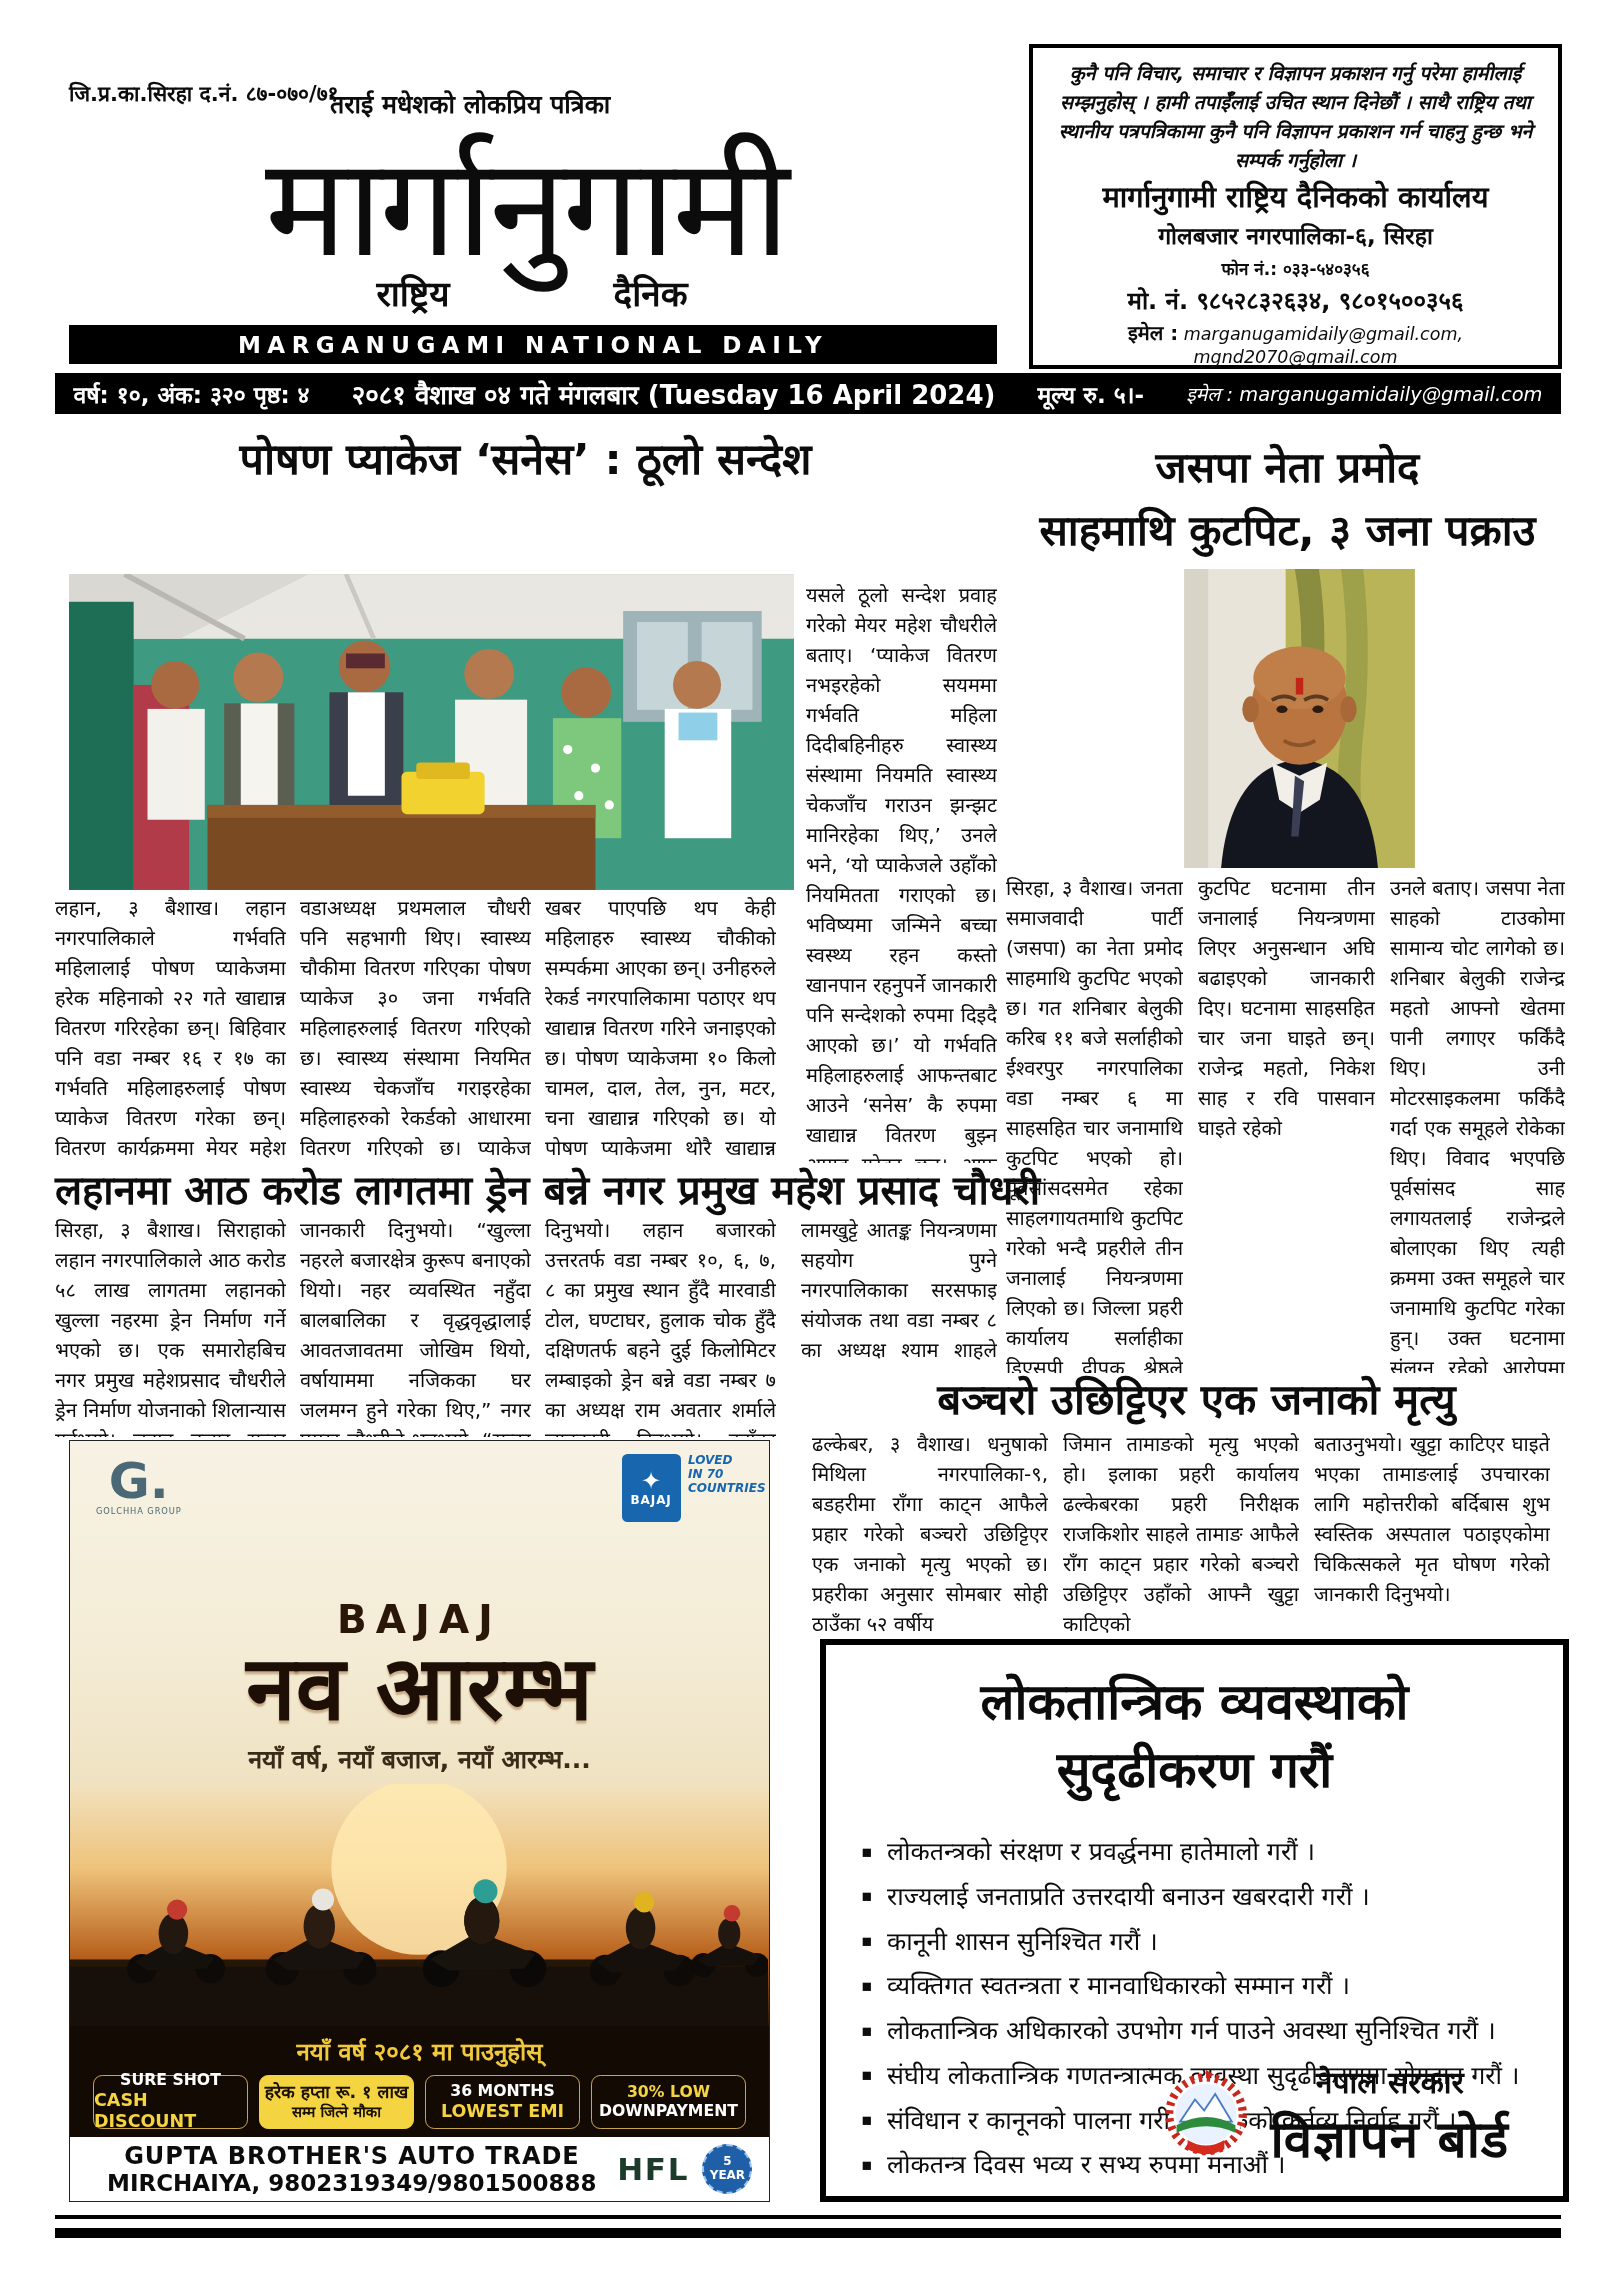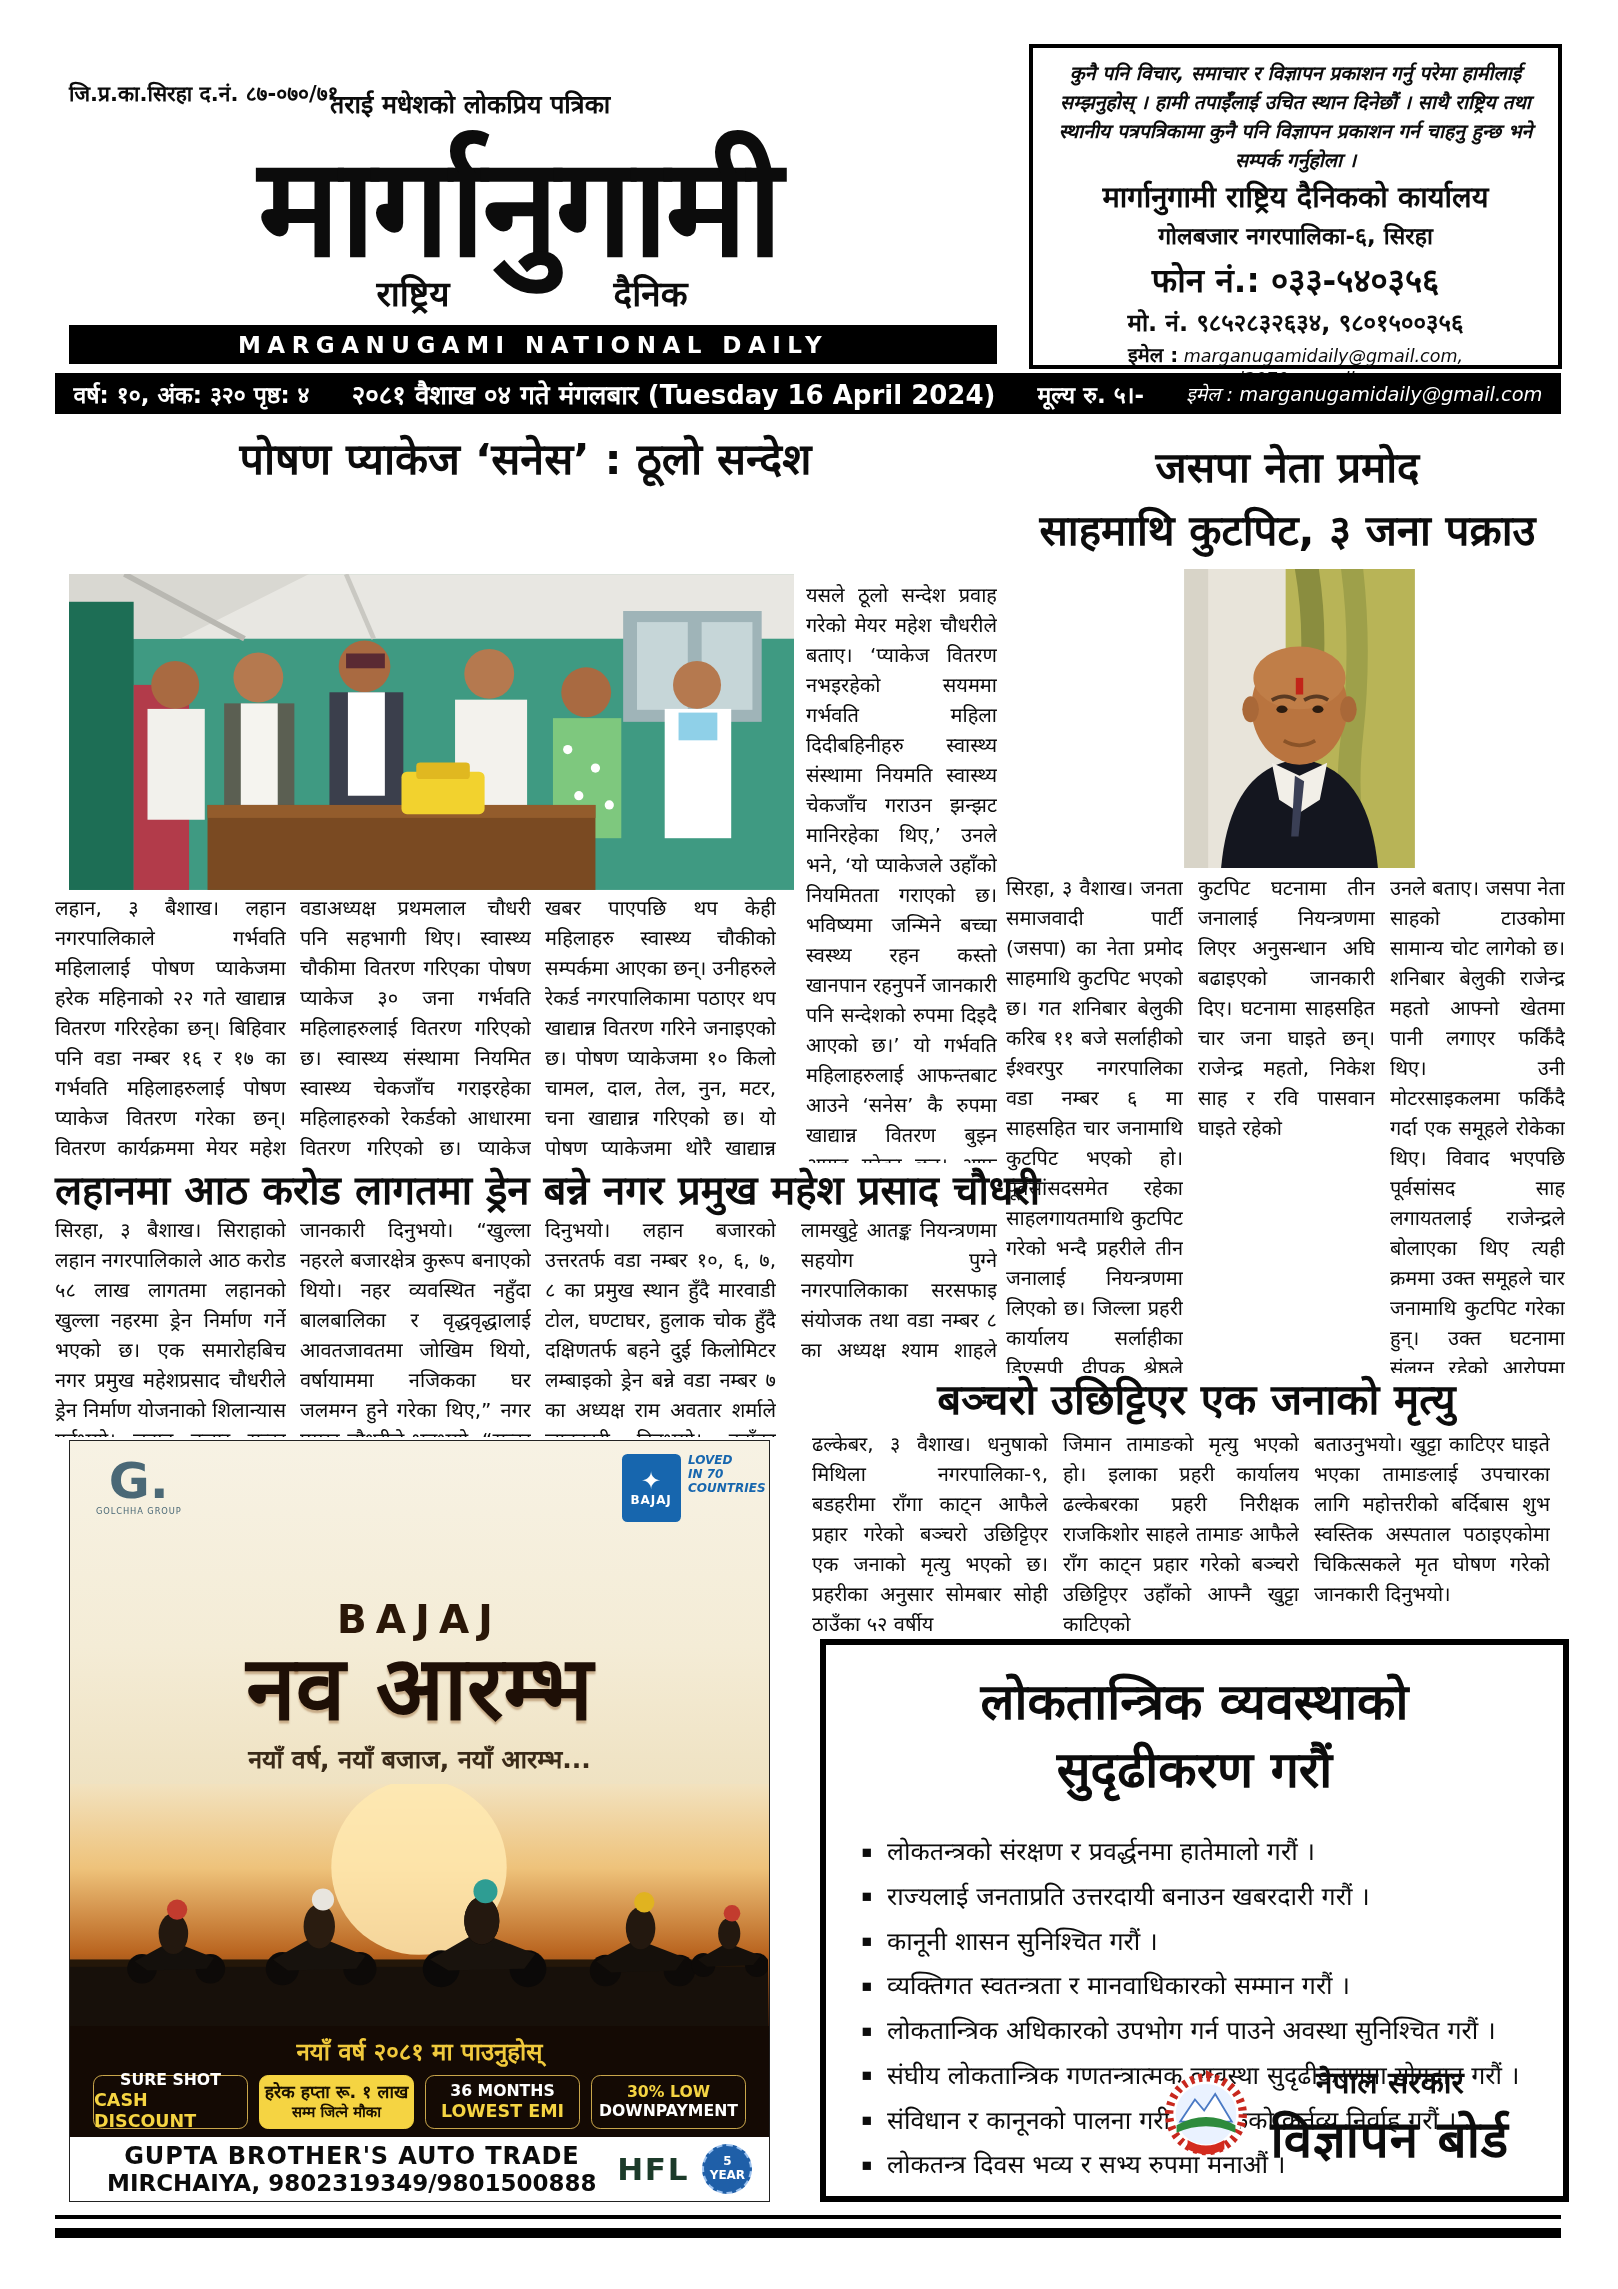--- a/index.html
+++ b/index.html
@@ -3,32 +3,32 @@
 <meta charset="utf-8">
 <style>
   html,body{margin:0;padding:0;background:#e9e9e9;}
   .page{position:relative;width:1619px;height:2290px;background:#ffffff;color:#0c0c0c;
         font-family:"DejaVu Sans",sans-serif;overflow:hidden;}
   .abs{position:absolute;}
   .col{overflow:hidden;line-height:1.5;font-size:20px;text-align:justify;}
   
   .regno{left:69px;top:79px;width:314px;font-size:21px;font-weight:bold;}
   .tagline{left:330px;top:86px;width:369px;font-size:25px;font-weight:bold;}
-  .masthead{left:52px;top:81px;width:934px;height:242px;display:flex;align-items:center;
-            justify-content:center;font-size:137px;font-weight:bold;letter-spacing:-2.8px;white-space:nowrap;}
+  .masthead{left:59px;top:81px;width:934px;height:242px;display:flex;align-items:center;
+            justify-content:center;font-size:137px;font-weight:normal;letter-spacing:-2.8px;white-space:nowrap;}
   .masthead-sub{left:65px;top:269px;width:934px;display:flex;justify-content:center;gap:138px;}
   .masthead-sub span{background:#ffffff;padding:0 13px;font-size:35px;font-weight:bold;}
   .strip{left:69px;top:325px;width:928px;height:39px;background:#000;color:#fff;display:flex;
          align-items:center;justify-content:center;font-size:23px;font-weight:bold;letter-spacing:6.5px;}
   .contact{left:1029px;top:44px;width:533px;height:325px;border:4.6px solid #000;box-sizing:border-box;
            padding:11px 14.8px;text-align:center;}
   .contact .notice{font-size:19.4px;font-style:italic;font-weight:bold;line-height:1.5;}
   .contact .office{font-size:29px;font-weight:bold;margin-top:1px;}
   .contact .address{font-size:23px;font-weight:bold;margin-top:3.7px;}
-  .contact .phone{font-size:33px;font-weight:bold;margin-top:5.5px;text-align:center;}
+  .contact .phone{font-size:17px;font-weight:bold;margin-top:5.5px;text-align:center;}
   .contact .mobile{font-size:24px;font-weight:bold;margin-top:3.7px;}
   .contact .emailrow{font-size:17.5px;font-style:italic;margin-top:3.7px;line-height:1.3;}
   .contact .emailrow .lbl{font-style:normal;font-weight:bold;font-size:20px;}
   .datebar{left:55px;top:373px;width:1506px;height:41px;background:#000;color:#fff;display:flex;
            align-items:center;justify-content:space-between;padding:0 18.5px;box-sizing:border-box;}
   .datebar .issue{font-size:23px;font-weight:bold;}
   .datebar .date{font-size:26px;font-weight:bold;}
   .datebar .price{font-size:23px;font-weight:bold;}
   .datebar .email{font-size:19.4px;font-style:italic;}
   

